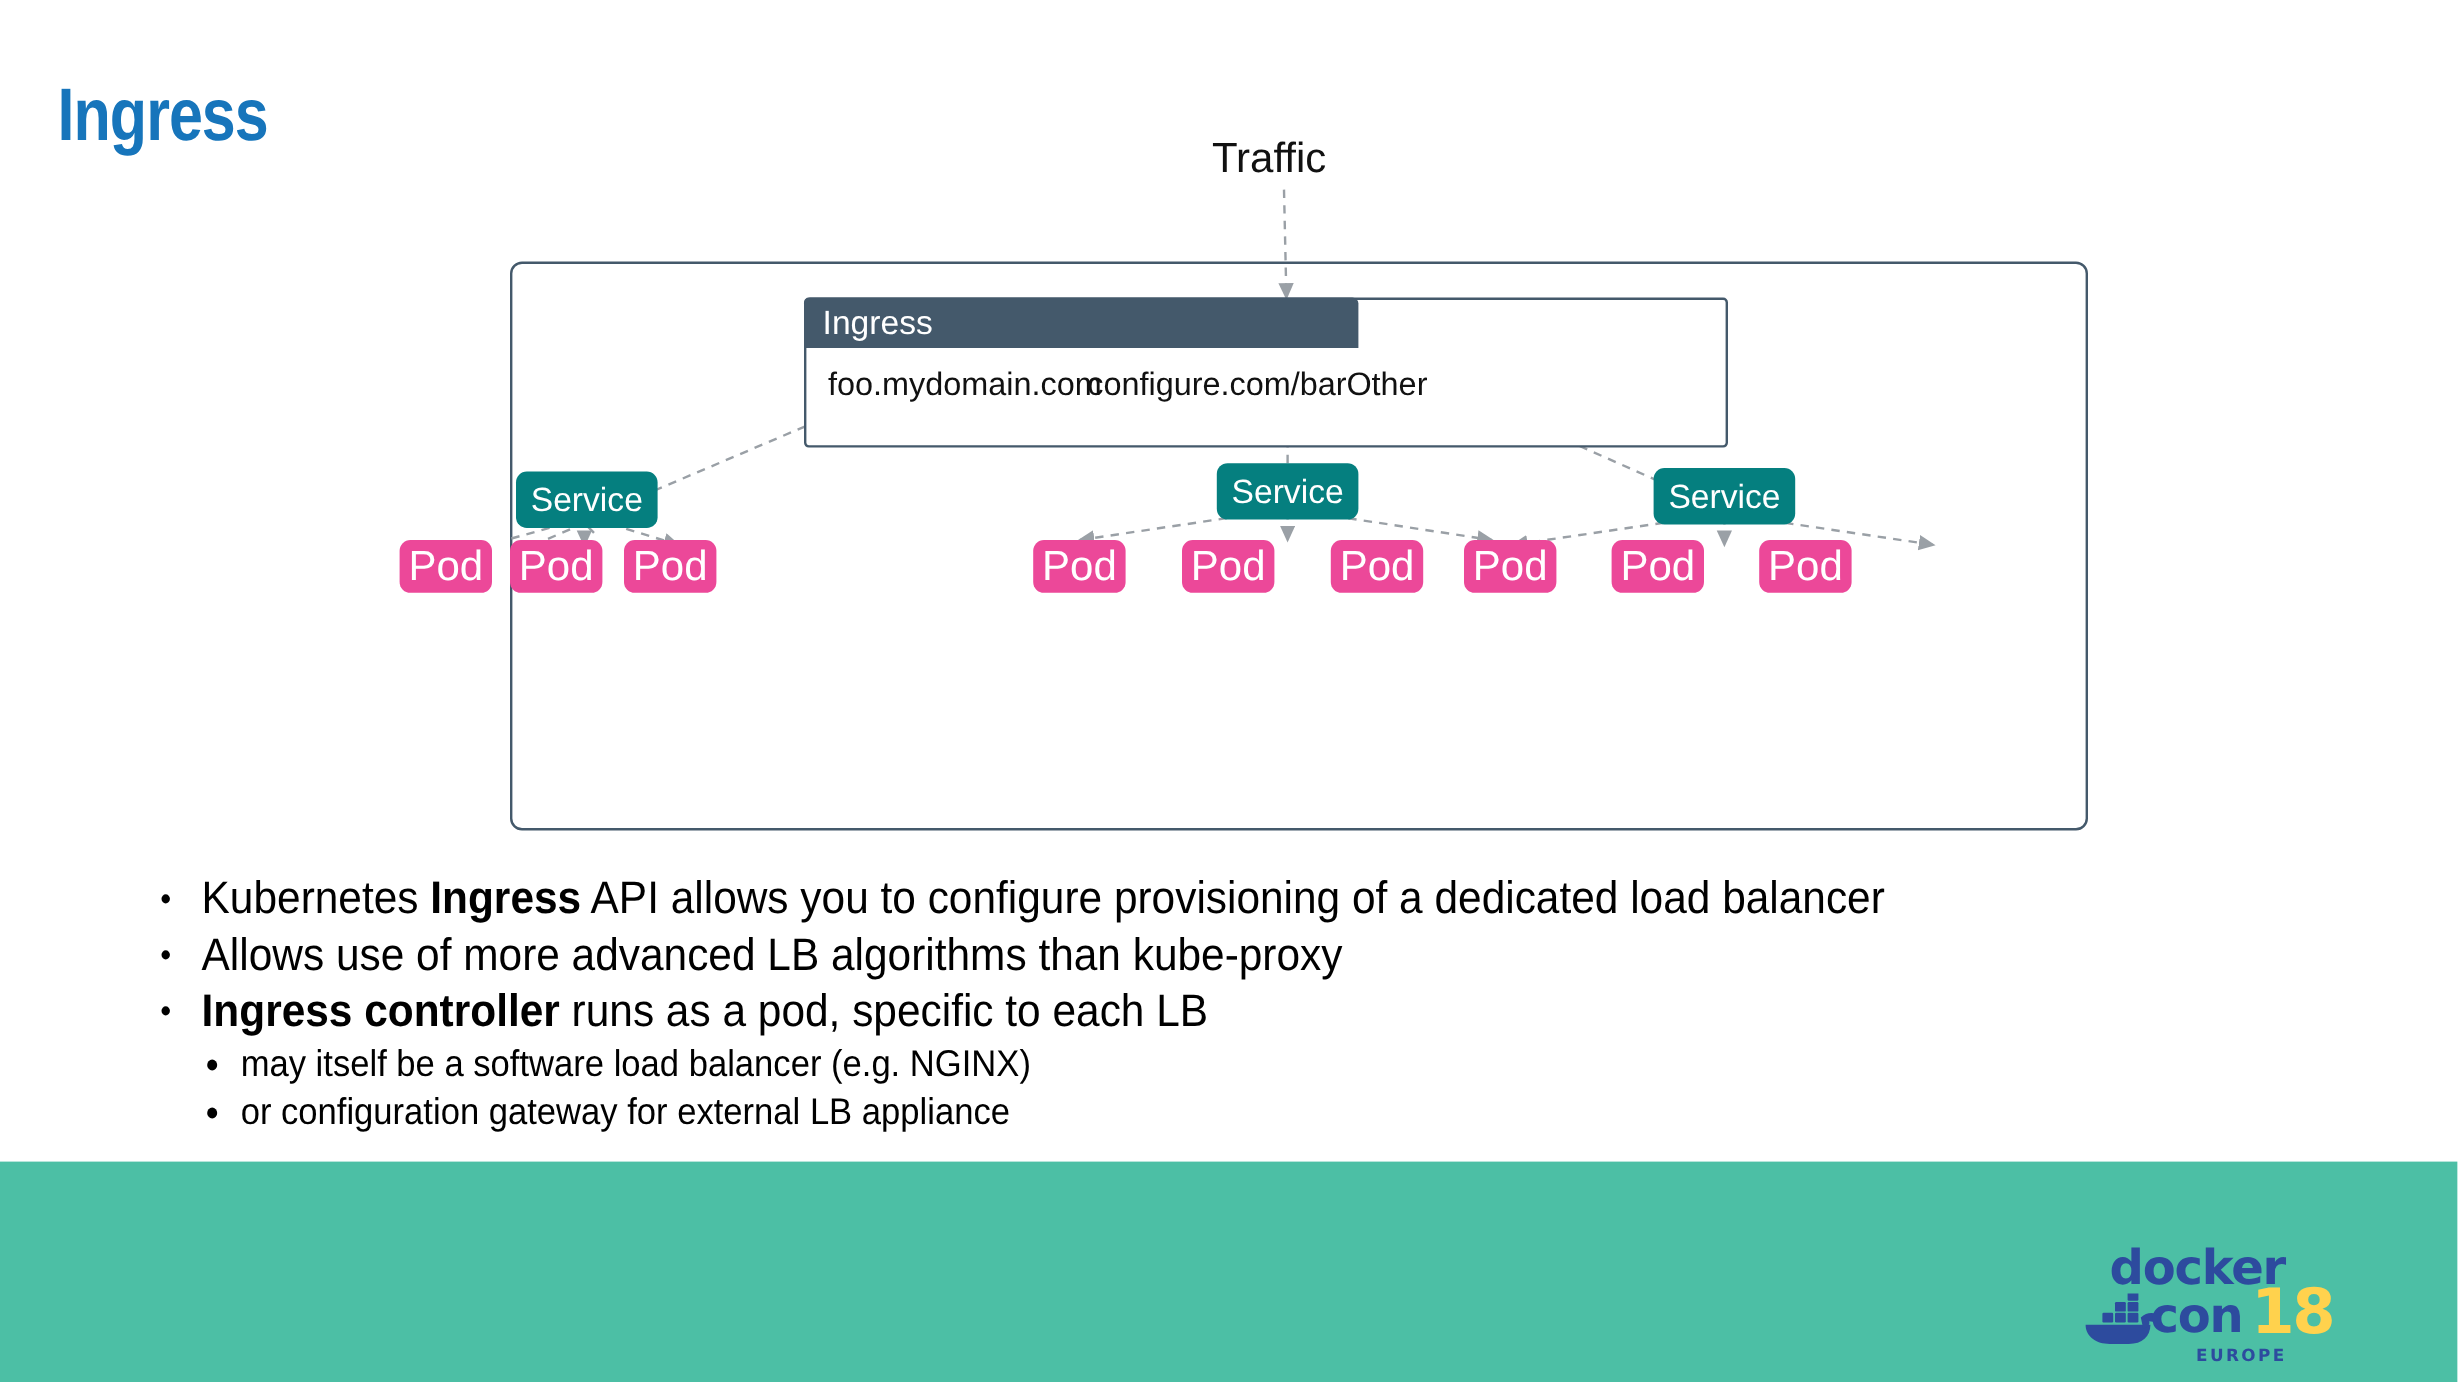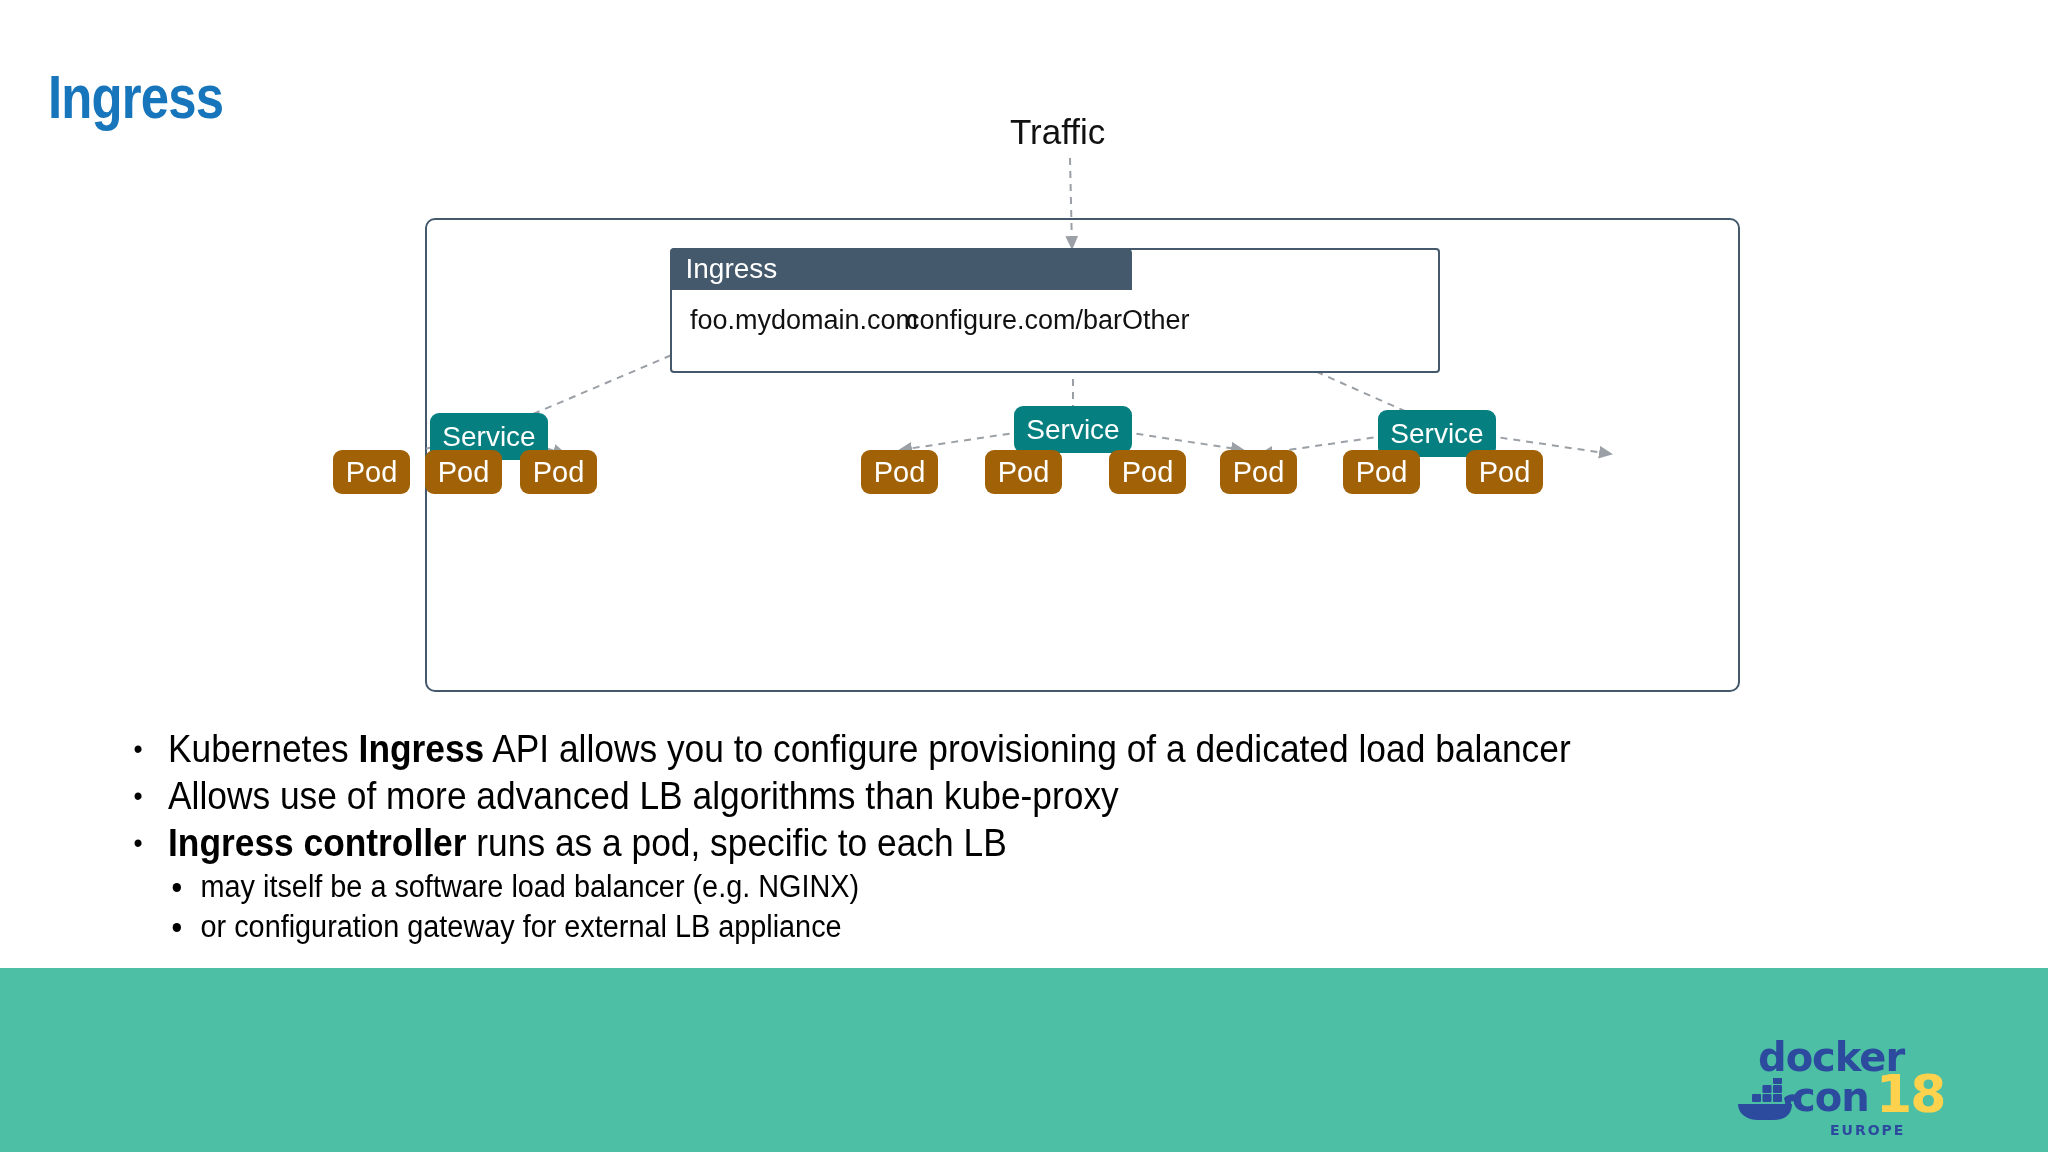--- a/index.html
+++ b/index.html
@@ -97,28 +97,27 @@
 
   .service-box {
     position: absolute;
     background: #057F7F;
     border-radius: 9px;
     color: #ffffff;
     font-size: 28px;
     text-align: center;
     box-sizing: border-box;
     white-space: nowrap;
-    margin-top: 20px;
   }
   .pod-box {
     position: absolute;
-    background: #a16207;
+    background: #ec4899;
     border-radius: 9px;
     color: #ffffff;
-    font-size: 29px;
+    font-size: 35px;
     text-align: center;
     box-sizing: border-box;
     white-space: nowrap;
   }
 
   #arrow-layer, #traffic-arrow-layer {
     position: absolute;
     left: 0; top: 0;
     pointer-events: none;
   }

